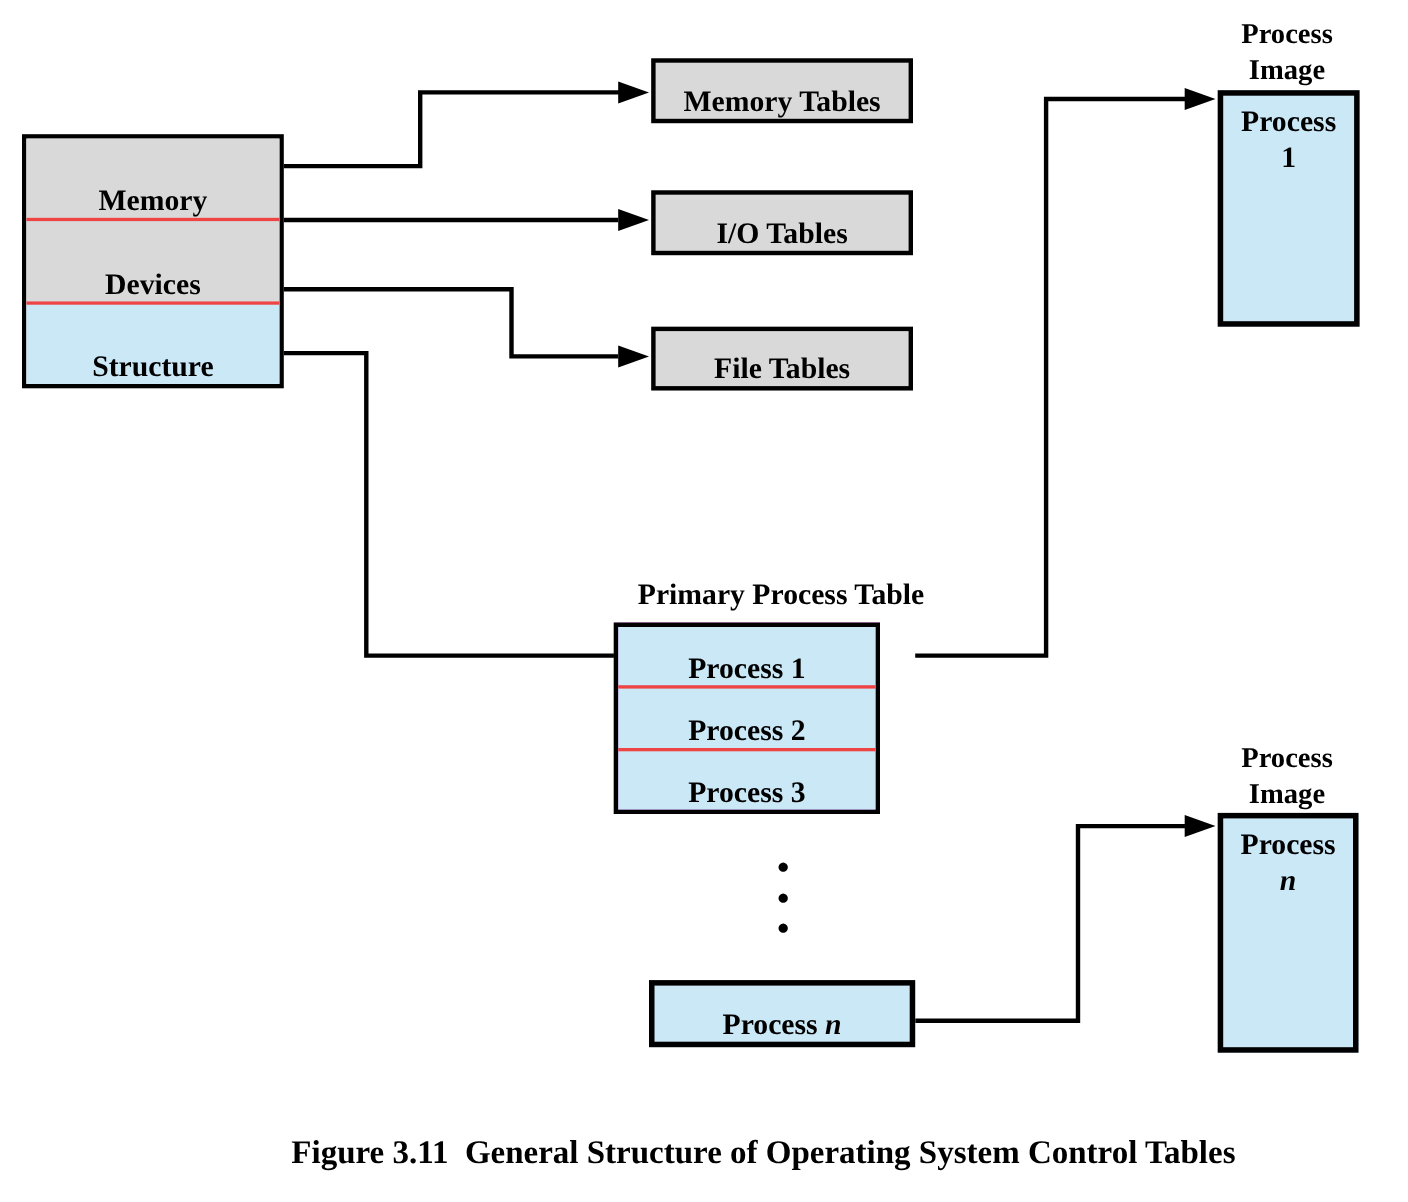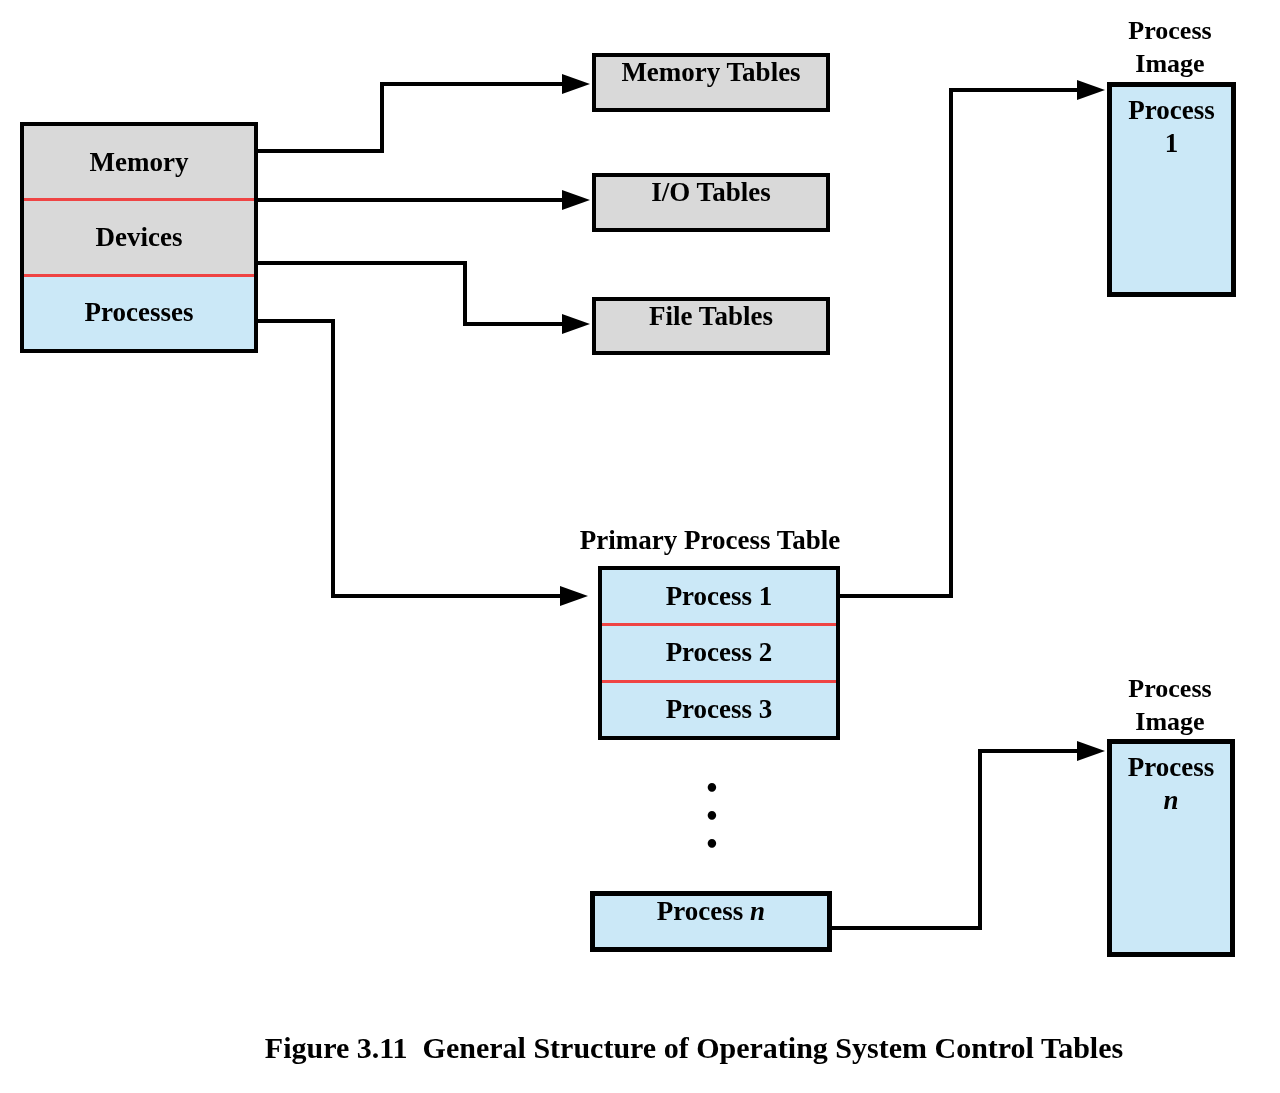--- a/index.html
+++ b/index.html
@@ -31,38 +31,38 @@
     stroke: #000000;
     stroke-width: 4;
     stroke-linejoin: miter;
   }
   .arrow-head { fill: #000000; stroke: none; }
 
   
   .outline-box {
     border: 4px solid #000000;
     display: flex;
-    align-items: flex-start;
+    align-items: flex-end;
     justify-content: center;
     font-size: 27px;
     text-align: center;
   }
   .gray { background: #d9d9d9; }
   .blue { background: #cbe8f7; }
 
   
   .stack {
     border: 4px solid #000000;
     display: flex;
     flex-direction: column;
   }
   .stack .stack-row {
     flex: 1 1 0;
     display: flex;
-    align-items: center;
+    align-items: flex-end;
     justify-content: center;
     font-size: 27px;
   }
   .stack .stack-row + .stack-row { border-top: 3px solid #ef4444; }
 
   .floating-label {
     text-align: center;
     font-size: 27px;
     line-height: 32px;
     white-space: pre-line;
@@ -139,37 +139,37 @@
   </svg>
 
   <div class="abs stack" style="left:20px; top:122px; width:238px; height:231px;">
     <div class="stack-row gray">
       <span>Memory</span>
     </div>
     <div class="stack-row gray">
       <span>Devices</span>
     </div>
     <div class="stack-row blue">
-      <span>Processes</span>
+      <span>Structure</span>
     </div>
   </div>
 
   <div class="abs outline-box gray" style="left:592px; top:53px; width:238px; height:59px;">
     <span>Memory Tables</span>
   </div>
   <div class="abs outline-box gray" style="left:592px; top:173px; width:238px; height:59px;">
     <span>I/O Tables</span>
   </div>
   <div class="abs floating-label" style="left:545px; top:524px; width:330px;">Primary Process Table</div>
 
   <div class="abs outline-box gray" style="left:592px; top:297px; width:238px; height:58px;">
     <span>File Tables</span>
   </div>
 
-  <div class="abs stack" style="left:598px; top:566px; width:242px; height:174px; background:#a21caf;">
+  <div class="abs stack" style="left:558px; top:566px; width:242px; height:174px; background:#a21caf;">
     <div class="stack-row blue">
       <span>Process 1</span>
     </div>
     <div class="stack-row blue">
       <span>Process 2</span>
     </div>
     <div class="stack-row blue">
       <span>Process 3</span>
     </div>
   </div>

